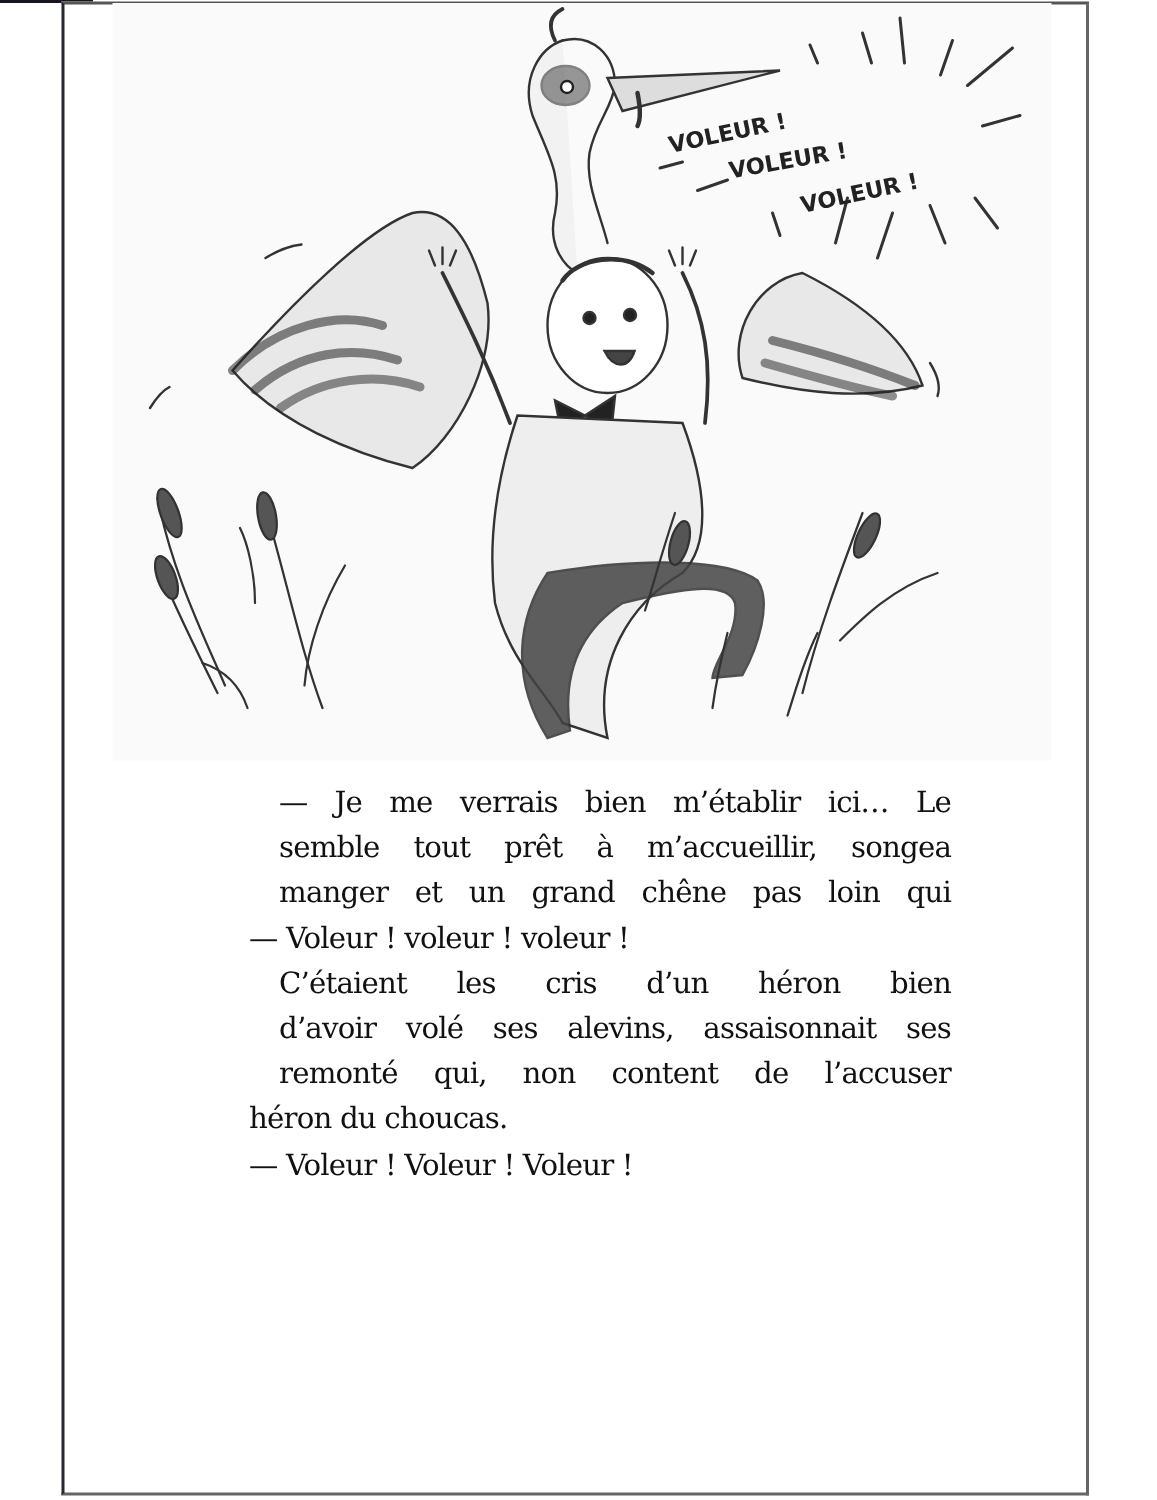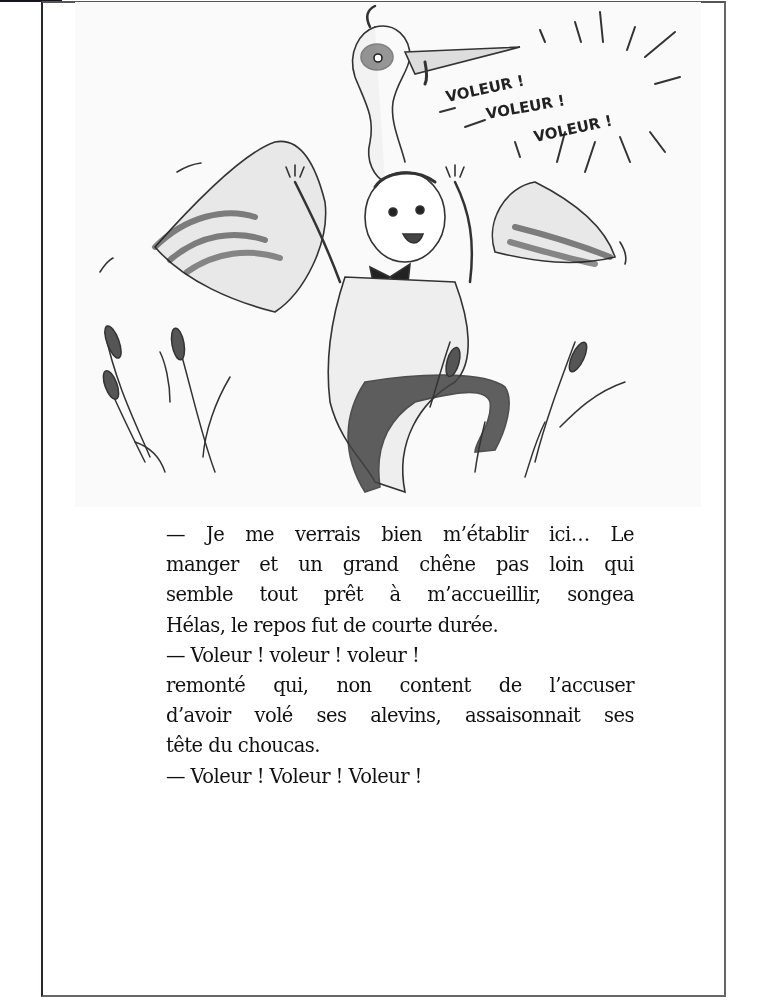--- a/index.html
+++ b/index.html
@@ -14,21 +14,21 @@
       position: absolute; left: 75px; top: 2px; width: 626px; height: 505px;
       background: #fafafa;
     }
     .illustration svg { width: 100%; height: 100%; display: block; }
     .text-block {
       position: absolute; left: 166px; top: 520px; width: 468px;
       font-family: "DejaVu Serif", serif; font-size: 19.5px; line-height: 30.2px;
       color: #111111; letter-spacing: -0.55px;
     }
     .line { display: block; white-space: nowrap; }
-    .justify { text-align: justify; text-align-last: justify; white-space: normal; }
+    .justify { text-align: justify; text-align-last: justify; white-space: normal; margin-left: 20px; }
   </style>
 </head>
 <body>
 
 <div class="corner-mark"></div>
 
 <div class="page-frame"></div>
 
 <div class="illustration">
   <svg viewBox="0 0 626 505" xmlns="http://www.w3.org/2000/svg">
@@ -112,21 +112,21 @@
         <text x="372" y="100" transform="rotate(-12 372 100)">VOLEUR !</text>
         <text x="412" y="117" transform="rotate(-10 412 117)">VOLEUR !</text>
         <text x="460" y="140" transform="rotate(-12 460 140)">VOLEUR !</text>
       </g>
     </g>
   </svg>
 </div>
 
 <div class="text-block">
   <span class="line justify">— Je me verrais bien m’établir ici… Le</span>
+  <span class="line justify">semble tout prêt à m’accueillir, songea</span>
   <span class="line justify">manger et un grand chêne pas loin qui</span>
-  <span class="line justify">semble tout prêt à m’accueillir, songea</span>
-  <span class="line">Hélas, le repos fut de courte durée.</span>
   <span class="line">— Voleur ! voleur ! voleur !</span>
+  <span class="line justify">C’étaient les cris d’un héron bien</span>
+  <span class="line justify">d’avoir volé ses alevins, assaisonnait ses</span>
   <span class="line justify">remonté qui, non content de l’accuser</span>
-  <span class="line justify">d’avoir volé ses alevins, assaisonnait ses</span>
-  <span class="line">tête du choucas.</span>
+  <span class="line">héron du choucas.</span>
   <span class="line">— Voleur ! Voleur ! Voleur !</span>
 </div>
 
 </body></html>

